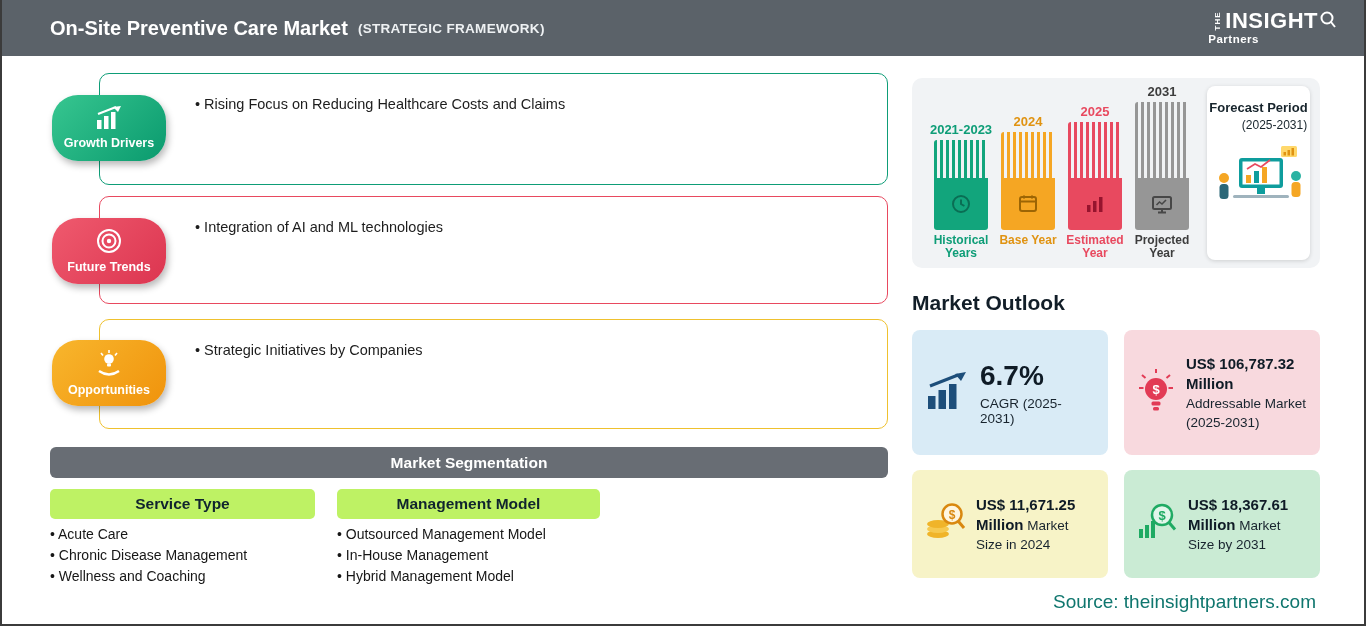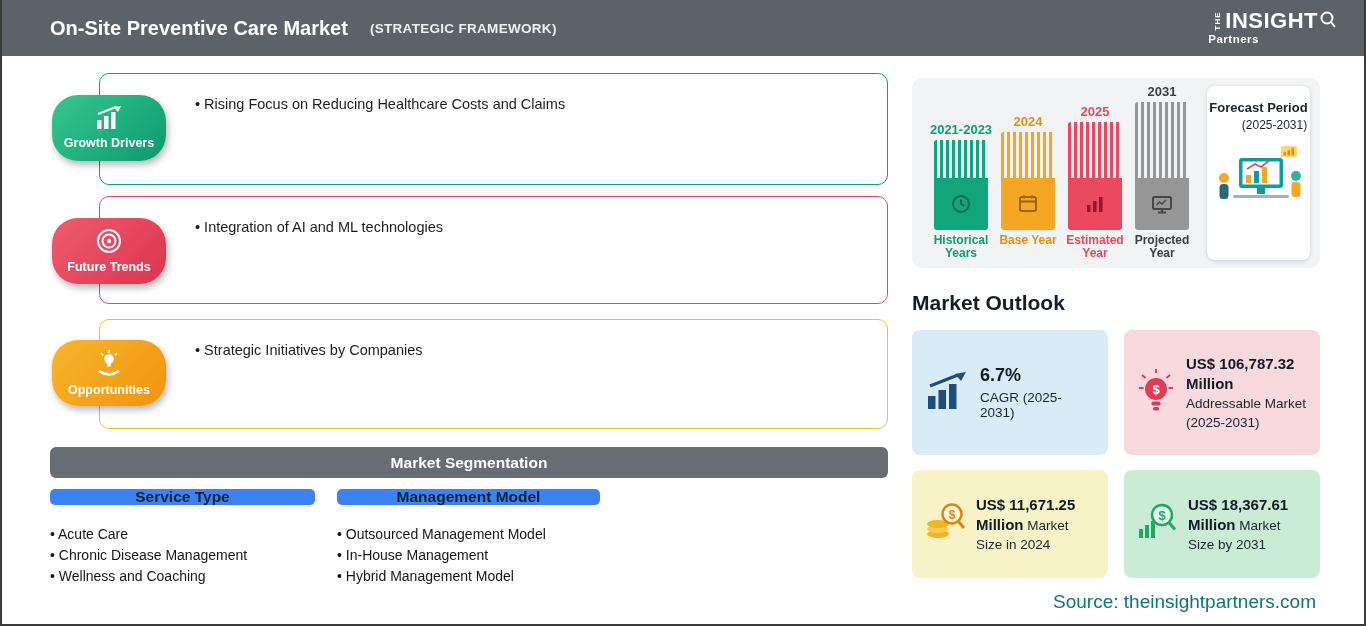--- a/index.html
+++ b/index.html
@@ -8,21 +8,21 @@
     position:relative; width:1366px; height:626px; background:#ffffff;
     font-family:"Liberation Sans", sans-serif; overflow:hidden;
     border-left:2px solid #3b3b3b; border-right:2px solid #3b3b3b; border-bottom:2px solid #3b3b3b;
   }
   
   .header {
     position:absolute; top:0; left:0; width:100%; height:56px; background:#5b6269;
     display:flex; align-items:center; padding:0 28px 0 48px;
   }
   .h-title { font-size:20px; font-weight:bold; color:#ffffff; }
-  .h-sub { font-size:13.5px; font-weight:600; color:#eef1f3; margin-left:22px; letter-spacing:.3px; }
+  .h-sub { font-size:13.5px; font-weight:600; color:#eef1f3; margin-left:10px; letter-spacing:.3px; }
   .logo { margin-left:auto; color:#fff; text-align:left; line-height:1; }
   .logo-row { display:flex; align-items:center; justify-content:flex-end; }
   .logo-the { font-size:8px; font-weight:bold; transform:rotate(-90deg); letter-spacing:1px; margin-right:-2px; }
   .logo-main { font-size:22px; font-weight:bold; letter-spacing:.5px; }
   .logo-mag { margin-left:2px; }
   .logo-partners { font-size:11.5px; font-weight:bold; margin-top:2px; letter-spacing:.5px; }
   
   .fbox { position:absolute; left:97px; width:789px; background:#fff; border-radius:10px; }
   .fbox.b1 { top:73px;  height:112px; border:1.6px solid #0e9d77; }
   .fbox.b2 { top:196px; height:108px; border:1.6px solid #e8495f; }
@@ -38,21 +38,21 @@
   .badge.g { top:95px;  background:linear-gradient(135deg,#37c690,#0a9a6e); }
   .badge.r { top:218px; background:linear-gradient(135deg,#ef5a6e,#dc3550); }
   .badge.o { top:340px; background:linear-gradient(135deg,#f8b62d,#f0930c); }
   
   .seg-bar {
     position:absolute; left:48px; top:447px; width:838px; height:31px; background:#686d74;
     border-radius:6px; color:#fff; font-weight:bold; font-size:15.5px;
     display:flex; align-items:center; justify-content:center;
   }
   .col-head {
-    position:absolute; top:489px; height:16px; background:#3b82f6; border-radius:5px;
+    position:absolute; top:489px; height:30px; background:#bef264; border-radius:5px;
     display:flex; align-items:center; justify-content:center; font-weight:bold; font-size:15.5px; color:#10242e;
   }
   .col-head.c1 { left:48px; width:265px; }
   .col-head.c2 { left:335px; width:263px; }
   .seg-list { position:absolute; top:524px; font-size:14px; color:#161616; }
   .seg-list.l1 { left:48px; }
   .seg-list.l2 { left:335px; }
   .seg-item { line-height:21px; }
   .seg-item::before { content:"• "; }
   
@@ -78,21 +78,21 @@
   .f-title { font-weight:bold; font-size:13px; color:#17242c; line-height:15px; }
   .f-range { font-size:12px; color:#17242c; margin-top:3px;padding-left:32px; }
   .f-illus { margin-top:10px; }
   
   .outlook-title { position:absolute; left:910px; top:291px; font-size:21px; font-weight:bold; color:#121e28; }
   .card { position:absolute; border-radius:8px; display:flex; padding:14px 12px; gap:10px; }
   .card1 { left:910px;  top:330px; width:196px; height:125px; background:#d9ebf6; align-items:center; }
   .card2 { left:1122px; top:330px; width:196px; height:125px; background:#f8d9de; align-items:center; }
   .card3 { left:910px;  top:470px; width:196px; height:108px; background:#f7f3c7; align-items:center; }
   .card4 { left:1122px; top:470px; width:196px; height:108px; background:#caebd4; align-items:center; }
-  .cagr-big { font-size:18px; font-weight:bold; color:#0f1b26; }
+  .cagr-big { font-size:28px; font-weight:bold; color:#0f1b26; }
   .cagr-sub { font-size:13.5px; color:#18242e; margin-top:4px; }
   .ctext { font-size:13.5px; color:#18242e; line-height:19px; width:124px; }
   .cval { font-weight:bold; font-size:15px; color:#0f1b26; }
   .source { position:absolute; right:48px; top:591px; font-size:19px; color:#0f766e; }
 </style>
 </head>
 <body>
 
 <div class="page">
 

